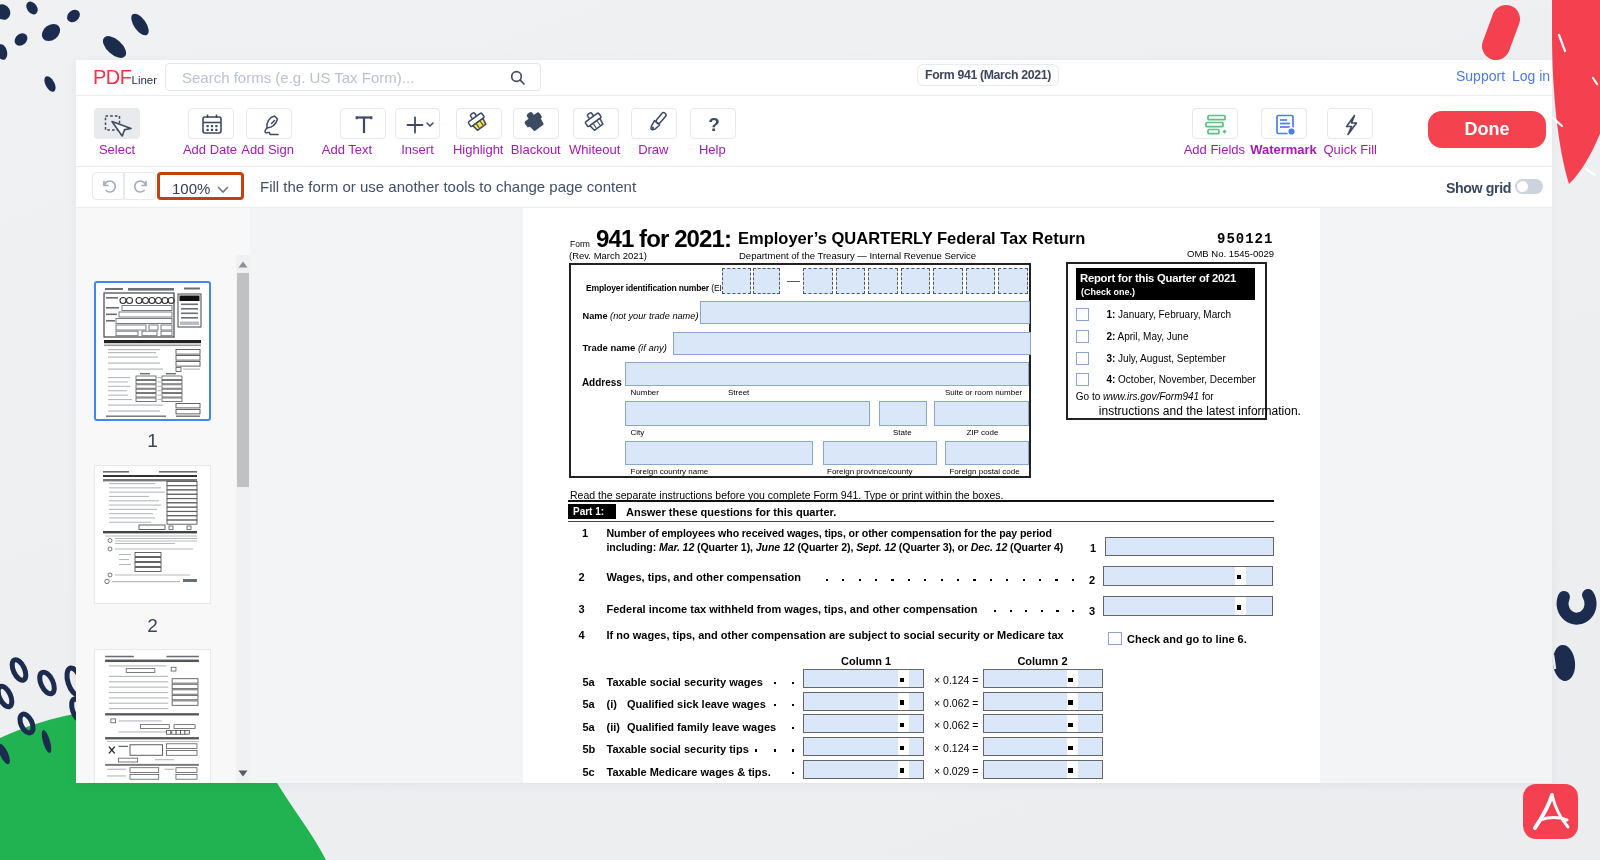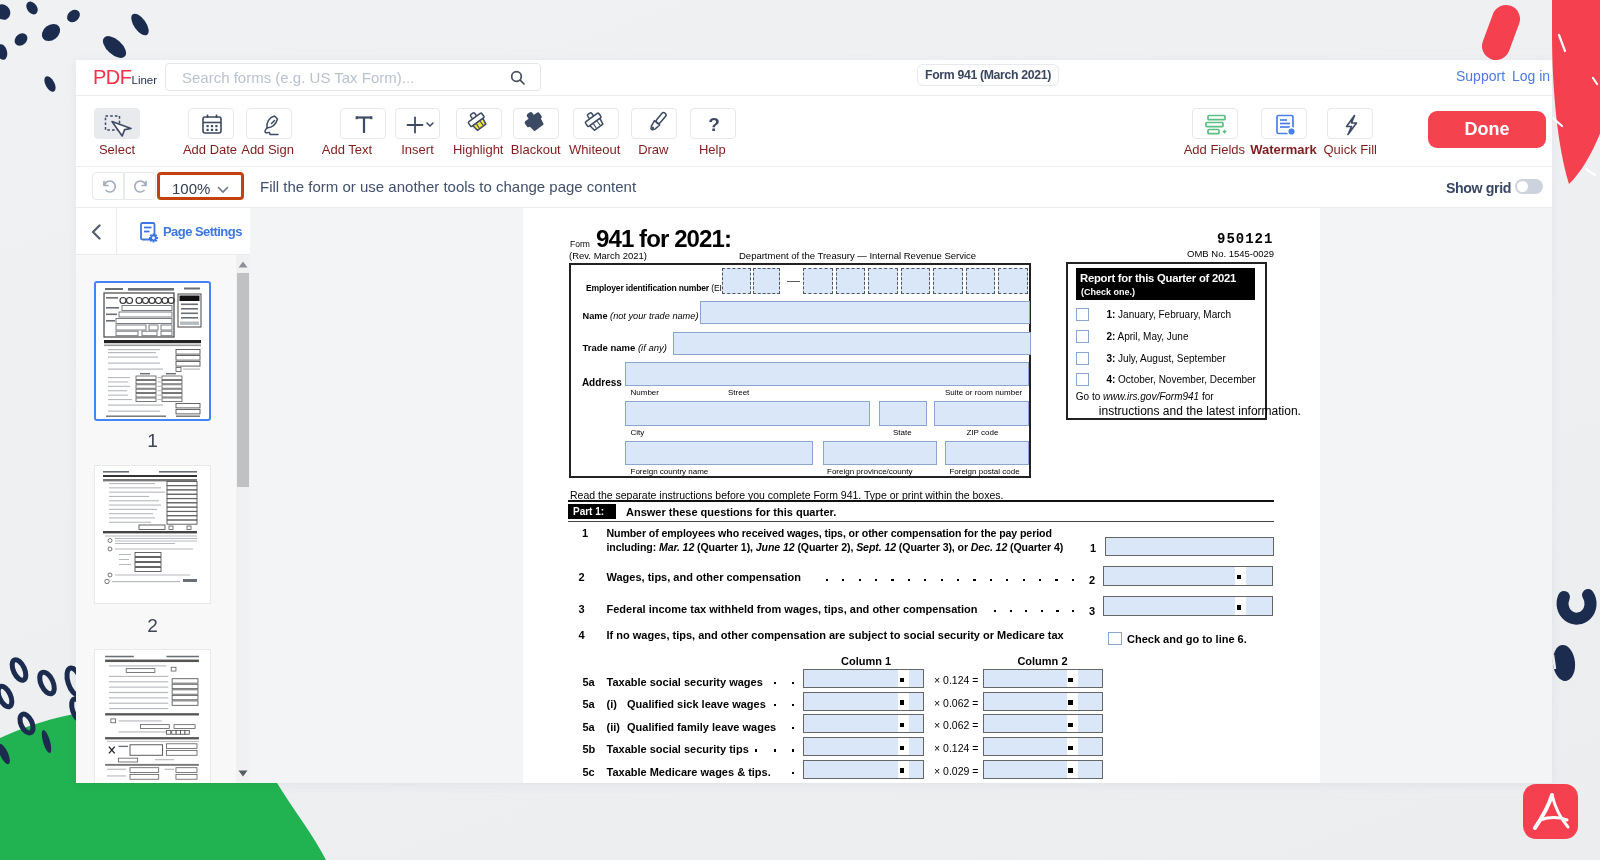--- a/index.html
+++ b/index.html
@@ -11,22 +11,22 @@
   
   #hdr { position:absolute; left:0; top:0; width:100%; height:36px; background:#fff; border-bottom:1px solid #ececef; }
   #search { position:absolute; left:89px; top:3px; width:376px; height:28px; border:1px solid #e3e6eb; border-radius:4px; }
   #search span { position:absolute; left:16px; top:5px; font-size:15px; color:#b9c2cf; }
   #chip { position:absolute; left:841px; top:4px; width:142px; height:22px; white-space:nowrap; border:1px solid #e7e9ee; border-radius:6px; text-align:center; font-size:12.3px; font-weight:bold; color:#3a465e; line-height:21px; letter-spacing:-.35px; }
   .hlink { position:absolute; top:8px; font-size:14px; color:#4c7ade; }
   
   #tb1 { position:absolute; left:0; top:36px; width:100%; height:71px; background:#fff; border-bottom:1px solid #ececef; }
   .tbtn { position:absolute; top:11.5px; width:46px; height:31.5px; border:1px solid #e6e9ee; border-radius:4px; background:#fff; }
   .tbtn.active { background:#e9eaee; border-color:#e9eaee; }
-  .tlbl { position:absolute; top:46px; font-size:13px; color:#7f1d1d; text-align:right; transform:translateX(-50%); white-space:nowrap; }
-  #done { position:absolute; left:1352px; top:15px; width:118px; height:37px; background:#f5424f; border-radius:9px; color:#fff; font-size:18px; font-weight:bold; text-align:center; line-height:37px; }
+  .tlbl { position:absolute; top:46px; font-size:13px; color:#a21caf; text-align:right; transform:translateX(-50%); white-space:nowrap; }
+  #done { position:absolute; left:1352px; top:15px; width:118px; height:37px; background:#f5424f; border-radius:14px; color:#fff; font-size:18px; font-weight:bold; text-align:center; line-height:37px; }
   
   #tb2 { position:absolute; left:0; top:107px; width:100%; height:41px; background:#fff; border-bottom:1px solid #ececef; }
   .sbtn { position:absolute; top:5px; width:32px; height:27.5px; border:1px solid #e6e9ee; background:#fff; }
   #zoomdd { position:absolute; left:81px; top:5px; width:87px; height:27.5px; border:3px solid #c2410c; border-radius:4px; }
   #hinttx { position:absolute; left:184px; top:11px; font-size:15px; color:#42506a; }
   #sgrid { position:absolute; left:1370px; top:13px; font-size:14.2px; font-weight:bold; color:#3a4762; letter-spacing:-.4px; }
   #toggle { position:absolute; left:1439px; top:11.5px; width:28px; height:15.5px; border-radius:8px; background:#cdd3dd; }
   #toggle i { position:absolute; left:2px; top:2px; width:11px; height:11px; border-radius:50%; background:#fff; }
   
   #side { position:absolute; left:0; top:148px; width:174px; height:575px; background:#f8f8f9; overflow:hidden; }
@@ -283,45 +283,20 @@
         </svg>
       </div>
     <div id="hinttx">Fill the form or use another tools to change page content</div>
     <div id="sgrid">Show grid</div>
     <div id="toggle">
         <i></i>
       </div>
   </div>
 
   <div id="side">
-    <div id="sidehdr">
-      <div id="sideback">
-          <svg width="12" height="16" viewBox="0 0 12 16" style="position:absolute;left:14px;top:16px;">
-            <path d="M 9.5,1.5 L 3,8 L 9.5,14.5" fill="none" stroke="#5a6270" stroke-width="2.4" stroke-linecap="round" stroke-linejoin="round"></path>
-          </svg>
-        </div>
-      <svg width="22" height="24" viewBox="0 0 22 24" style="position:absolute;left:63px;top:13px;">
-          <g fill="none" stroke="#3d76e3" stroke-width="1.8">
-            <rect x="2" y="2" width="13.5" height="16.5" rx="1.5"></rect>
-            <line x1="5" y1="6.5" x2="12.5" y2="6.5"></line>
-            <line x1="5" y1="10.5" x2="10.5" y2="10.5"></line>
-          </g>
-          <g fill="#3d76e3">
-            <circle cx="14.5" cy="17" r="3"></circle>
-            <g stroke="#3d76e3" stroke-width="2">
-              <line x1="14.5" y1="12.5" x2="14.5" y2="21.5"></line>
-              <line x1="10" y1="17" x2="19" y2="17"></line>
-              <line x1="11.3" y1="13.8" x2="17.7" y2="20.2"></line>
-              <line x1="17.7" y1="13.8" x2="11.3" y2="20.2"></line>
-            </g>
-            <circle cx="14.5" cy="17" r="1.4" fill="#fff"></circle>
-          </g>
-        </svg>
-        <div id="pglbl">Page Settings</div>
-    </div>
     <div class="thumb" style="top:73px;height:140px;border:2px solid #4285f4;border-radius:3px;"><svg width="113" height="136" viewBox="0 0 113 136">
 <rect x="9" y="5" width="18" height="2" fill="#6a6f76"></rect>
 <rect x="32" y="5" width="46" height="2.6" fill="#6a6f76"></rect>
 <rect x="88" y="4.5" width="16" height="2" fill="#6a6f76"></rect>
 <rect x="8" y="10" width="70" height="44" fill="none" stroke="#444" stroke-width="1.2"></rect>
 <rect x="82" y="11" width="23" height="33" fill="none" stroke="#444" stroke-width="1"></rect>
 <rect x="83.5" y="12.5" width="20" height="5.5" fill="#111"></rect>
 <rect x="85" y="20.5" width="17" height="1.6" fill="#6a6f76"></rect>
 <rect x="85" y="25" width="17" height="1.6" fill="#6a6f76"></rect>
 <rect x="85" y="29.5" width="17" height="1.6" fill="#6a6f76"></rect>
@@ -510,20 +485,21 @@
         <svg width="10" height="7" viewBox="0 0 10 7" style="position:absolute;left:2px;top:515px;">
           <path d="M 5,6.5 L 9.5,0.5 L 0.5,0.5 Z" fill="#565b64"></path>
         </svg>
       </div>
   </div>
 
   <div id="content">
     <div id="page">
     <div class="f" style="left:47px;top:31px;font-size:8.5px;">Form</div>
     <div class="f" style="left:73px;top:17px;font-size:24px;font-weight:bold;letter-spacing:-.9px;">941 for 2021:</div>
+    <div class="f" style="left:215px;top:21px;font-size:16.5px;font-weight:bold;">Employer’s QUARTERLY Federal Tax Return</div>
     <div class="f" style="left:694px;top:23px;font-size:14px;font-family:'Liberation Mono',monospace;font-weight:bold;letter-spacing:1px;">950121</div>
     <div class="f" style="left:46px;top:41.5px;font-size:9.5px;">(Rev. March 2021)</div>
     <div class="f" style="left:216px;top:41.5px;font-size:9.5px;">Department of the Treasury — Internal Revenue Service</div>
     <div class="f" style="left:664px;top:40px;font-size:9.5px;text-align:center;">OMB No. 1545-0029</div>
     <div class="abs" style="left:46px;top:55px;width:462px;height:215px;border:2px solid #222;"></div>
     <div class="f" style="left:55px;top:74.5px;font-size:8.5px;letter-spacing:-.15px;margin-left:8px;"><b>Employer identification number</b> (EIN)</div>
     <div class="abs" style="left:199px;top:60px;width:29px;height:26px;background:#d9e7f9;border:1.5px dashed #4e5864;"></div>
     <div class="abs" style="left:230px;top:60px;width:27px;height:26px;background:#d9e7f9;border:1.5px dashed #4e5864;"></div>
     <div class="f" style="left:264px;top:65px;font-size:13px;color:#444;">—</div>
     <div class="abs" style="left:280.0px;top:60px;width:29.5px;height:26px;background:#d9e7f9;border:1.5px dashed #4e5864;"></div>

